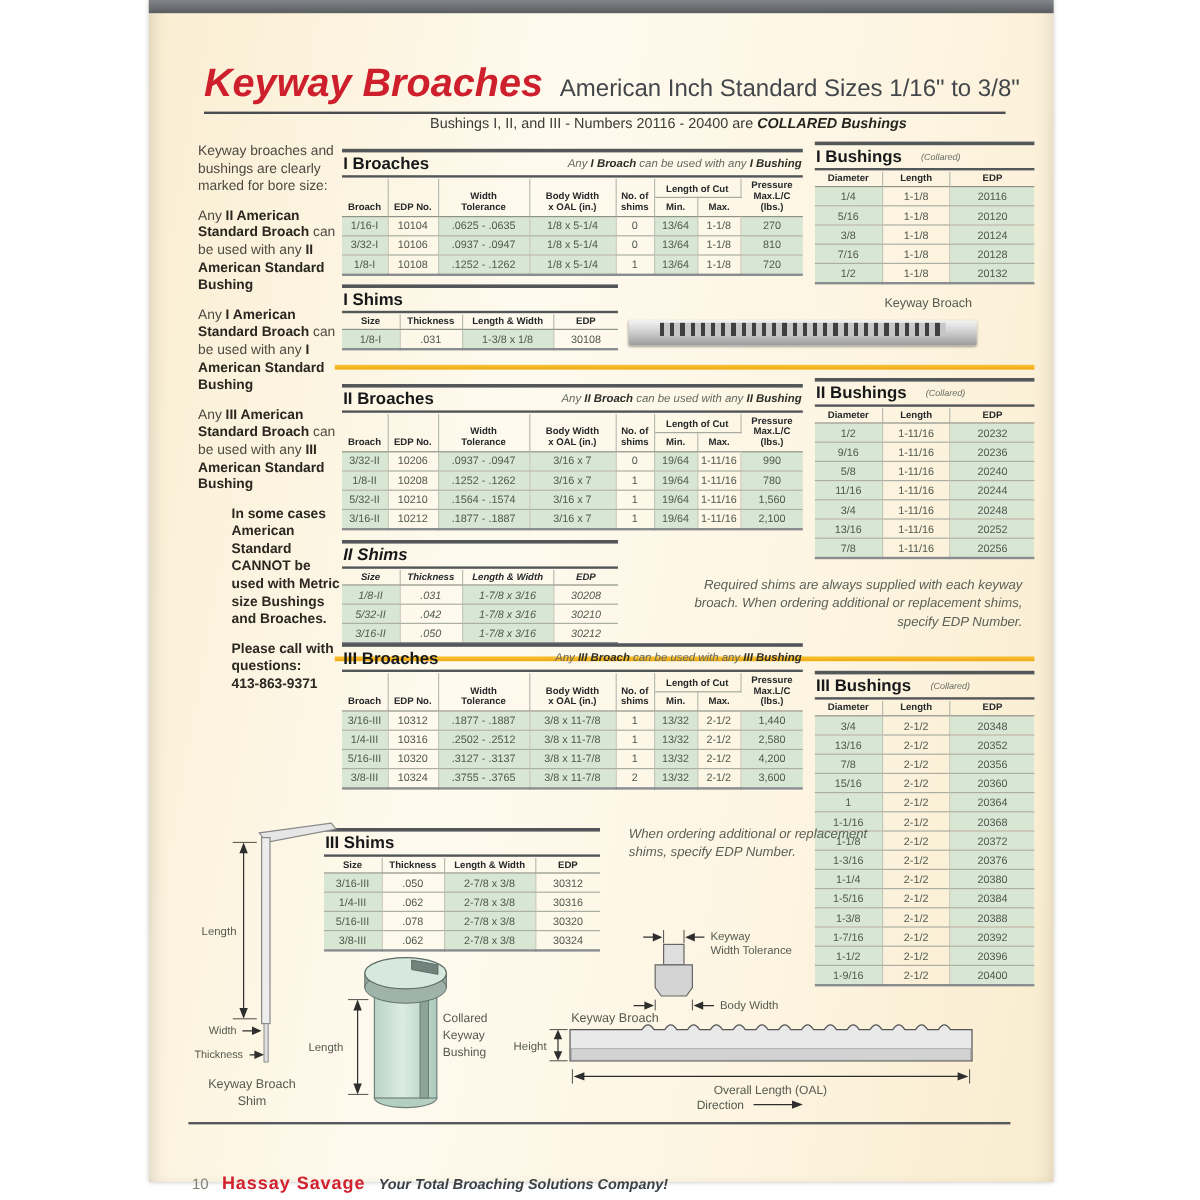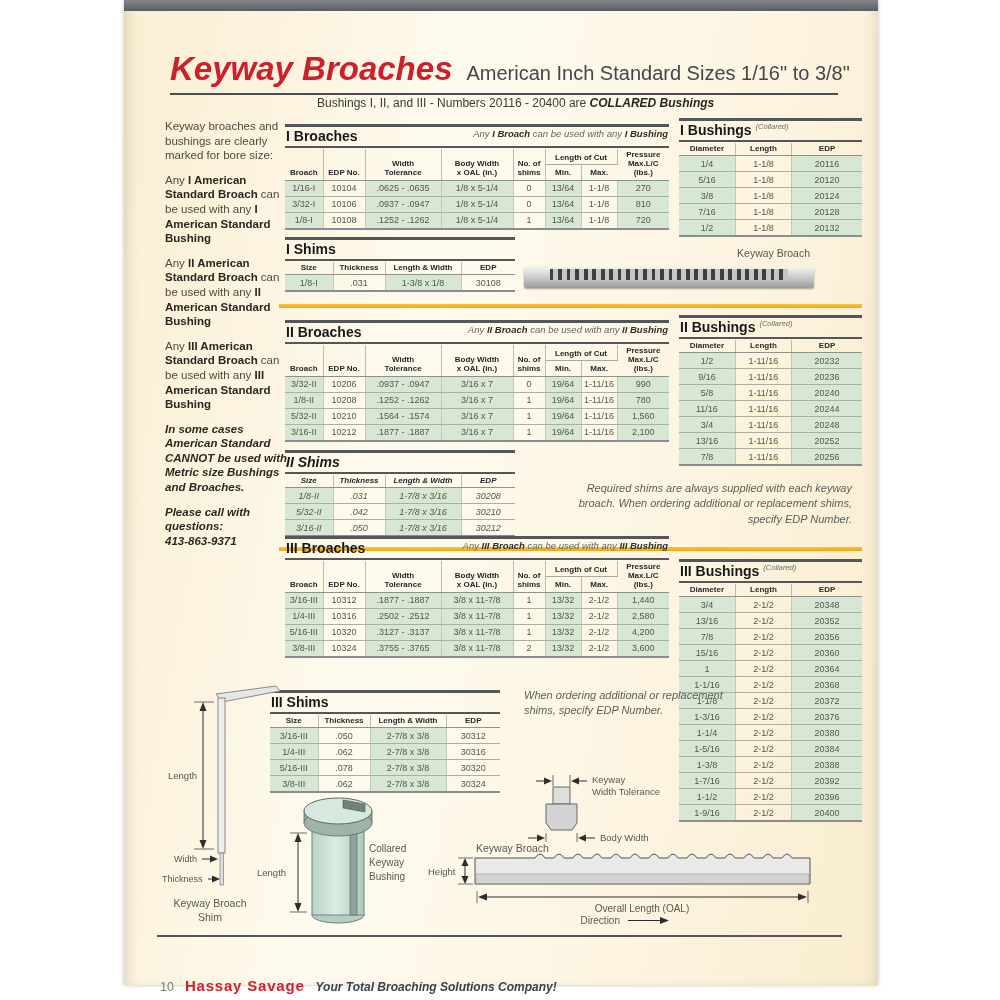--- a/index.html
+++ b/index.html
@@ -6,32 +6,32 @@
   body{width:1000px;height:1000px;background:#ffffff;font-family:"Liberation Sans",sans-serif;position:relative;overflow:hidden;}
   .page{position:absolute;left:124px;top:0;width:754px;height:985px;
     background:linear-gradient(100deg,#faeed2 0%,#fefaee 38%,#fdf5e2 70%,#f9ecce 100%);
     box-shadow:inset 10px 0 16px -10px rgba(0,0,0,.18), inset -10px 0 16px -10px rgba(0,0,0,.15), 0 0 4px rgba(0,0,0,.25);}
   .topbar{position:absolute;left:0;top:0;width:100%;height:11px;background:linear-gradient(#82868a,#595d60);}
 
   
   .title-row{position:absolute;left:46px;top:50px;width:668px;border-bottom:2.5px solid #4a4e52;padding-bottom:5px;white-space:nowrap;}
   .main-title{font-size:33px;font-weight:bold;font-style:italic;color:#ce1f2d;}
   .sub-title{font-size:20px;color:#43474b;margin-left:14px;}
-  .tagline{position:absolute;left:193px;top:96px;width:480px;text-align:left;font-size:12px;color:#3a3b35;}
+  .tagline{position:absolute;left:193px;top:96px;width:480px;text-align:center;font-size:12px;color:#3a3b35;}
   .tagline .rb{font-weight:bold;font-style:italic;color:#26261f;}
 
   
   .sidebar{position:absolute;left:41px;top:119px;width:123px;font-size:11.5px;color:#4c4a40;line-height:1.27;}
   .sidebar p{margin:0 0 10px;white-space:pre-line;}
   .sidebar .rb{font-weight:bold;color:#2a2620;}
-  .sidebar p.sb-em{font-style:italic;font-weight:bold;color:#2b2721;}
+  .sidebar p.sb-em{font-weight:bold;color:#2b2721;margin-left:28px;}
 
   
   .dtable{position:absolute;border-top:3px solid #54575a;}
-  .tbar{display:flex;align-items:flex-start;border-bottom:2px solid #54575a;padding:1px 1px 2px;}
+  .tbar{display:flex;align-items:center;border-bottom:2px solid #54575a;padding:1px 1px 2px;gap:12px;}
   .ttitle{font-weight:bold;font-size:14px;color:#17181a;}
   .tsuffix{font-size:7.5px;color:#6a6e64;font-style:italic;margin-left:4px;}
   .tnote{margin-left:auto;font-size:9.5px;font-style:italic;color:#63685f;}
   .tnote .rb{font-weight:bold;color:#2d2f28;}
   .dtable table{border-collapse:collapse;width:100%;table-layout:fixed;border-bottom:2px solid #8a8d90;margin-top:1px;}
   .dtable th{font-size:8px;font-weight:bold;color:#26282a;white-space:pre-line;text-align:center;vertical-align:bottom;
     padding:1px 0 2px;border-right:1px solid #b9bcb2;border-bottom:1.5px solid #8f9289;line-height:1.15;}
   .dtable th:last-child{border-right:none;}
   .dtable th.grp{border-bottom:1px solid #a7aaa0;}
   .dtable td{font-size:9px;color:#50584e;text-align:center;padding:2.5px 0;border-right:1px solid #c4c7bb;border-bottom:1px solid #abaea3;overflow:hidden;}
@@ -85,22 +85,22 @@
 <div class="page">
   <div class="topbar"></div>
 
   <div class="title-row">
     <span class="main-title">Keyway Broaches</span><span class="sub-title">American Inch Standard Sizes 1/16" to 3/8"</span>
   </div>
   <div class="tagline"><span>Bushings I, II, and III - Numbers 20116 - 20400 are </span><span class="rb">COLLARED Bushings</span></div>
 
   <div class="sidebar" id="sidebar">
       <p><span>Keyway broaches and bushings are clearly marked for bore size:</span></p>
+      <p><span>Any </span><span class="rb">II American Standard  Broach</span><span> can be used with any </span><span class="rb">II American Standard Bushing</span></p>
       <p><span>Any </span><span class="rb">I American Standard Broach</span><span> can be used with any </span><span class="rb">I American Standard Bushing</span></p>
-      <p><span>Any </span><span class="rb">II American Standard  Broach</span><span> can be used with any </span><span class="rb">II American Standard Bushing</span></p>
       <p><span>Any </span><span class="rb">III American Standard Broach</span><span> can be used with any </span><span class="rb">III American Standard Bushing</span></p>
       <p class="sb-em"><span>In some cases American Standard CANNOT be used with Metric size Bushings and Broaches.</span></p>
       <p class="sb-em"><span>Please call with questions:
 413-863-9371</span></p>
     </div>
 
   <div class="dtable" id="t-i-broaches">
       <div class="tbar">
         <span class="ttitle">I Broaches</span>
         <span class="tnote"><span>Any </span><span class="rb">I Broach</span><span> can be used with any </span><span class="rb">I Bushing</span></span>

